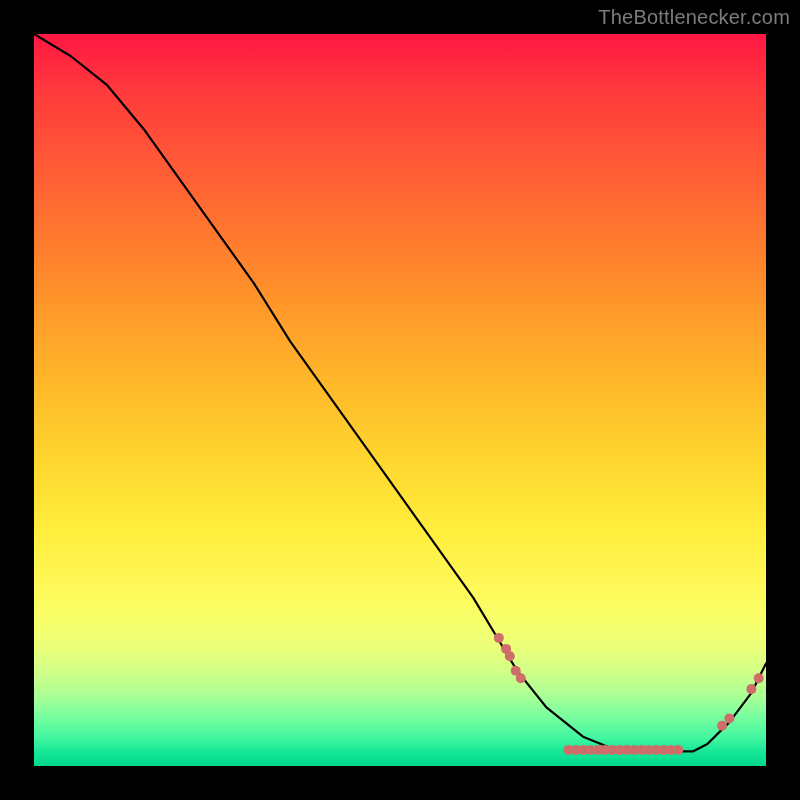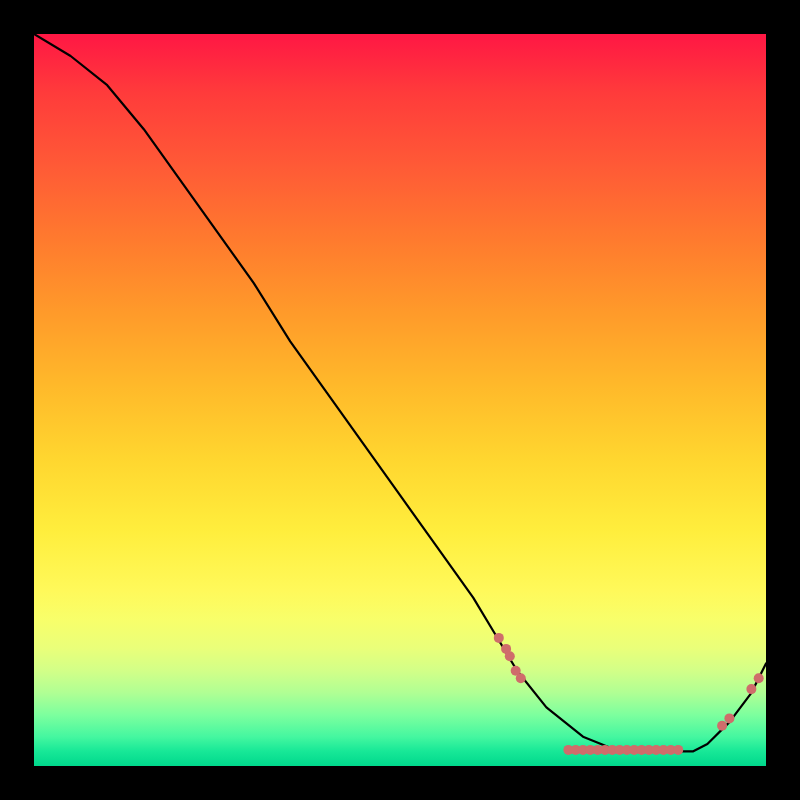--- a/index.html
+++ b/index.html
@@ -58,20 +58,21 @@
     left: 0;
     top: 0;
     width: 732px;
     height: 732px;
   }
 </style>
 </head>
 <body>
 
 <div class="stage">
+  <div class="credit">TheBottlenecker.com</div>
   <div class="plot">
     <svg class="curve" viewBox="0 0 732 732" preserveAspectRatio="none">
       <path id="curve-path" fill="none" stroke="#000" stroke-width="2.2" stroke-linecap="round" stroke-linejoin="round" d="M0.0 0.0 L36.6 22.0 L73.2 51.2 L109.8 95.2 L146.4 146.4 L183.0 197.6 L219.6 248.9 L256.2 307.4 L292.8 358.7 L329.4 409.9 L366.0 461.2 L402.6 512.4 L439.2 563.6 L461.2 600.2 L483.1 636.8 L512.4 673.4 L549.0 702.7 L585.6 717.4 L622.2 717.4 L644.2 717.4 L658.8 717.4 L673.4 710.0 L695.4 688.1 L717.4 658.8 L732.0 629.5"></path>
       <g id="marker-group">
           <circle cx="464.8" cy="603.9" r="5" fill="#cf6d6b"></circle>
           <circle cx="472.1" cy="614.9" r="5" fill="#cf6d6b"></circle>
           <circle cx="475.8" cy="622.2" r="5" fill="#cf6d6b"></circle>
           <circle cx="481.7" cy="636.8" r="5" fill="#cf6d6b"></circle>
           <circle cx="486.8" cy="644.2" r="5" fill="#cf6d6b"></circle>
           <circle cx="534.4" cy="715.9" r="5" fill="#cf6d6b"></circle>

